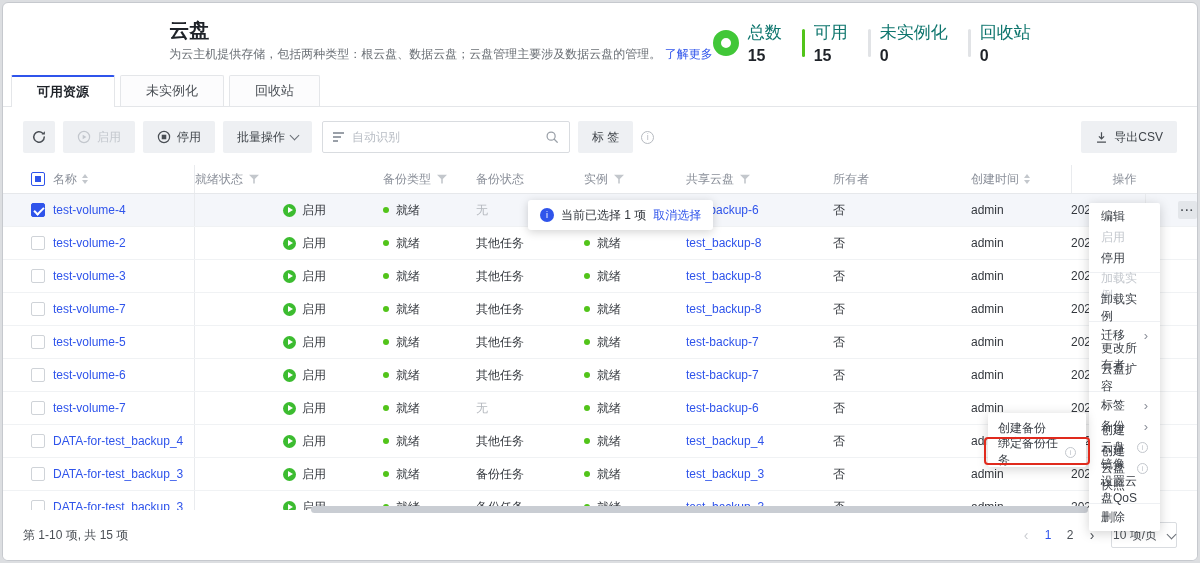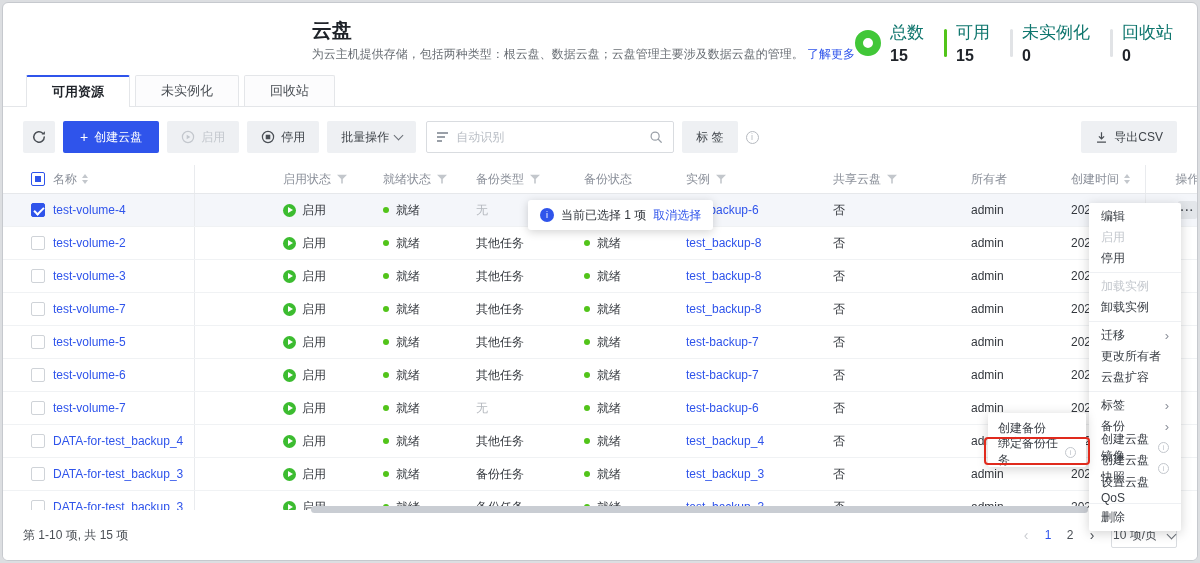--- a/index.html
+++ b/index.html
@@ -12,34 +12,34 @@
     font-size:12px;
     color:#33373d;
   }
   :root { --accent:#2f54eb; --green:#52c41a; --red:#e02a1d; }
   .frame {
     position:absolute; left:2px; top:2px; width:1196px; height:559px;
     background:#fff; border:1px solid #c6c9ce; border-radius:6px; overflow:hidden;
   }
 
   
-  .page-header { display:flex; justify-content:flex-end; padding:14px 24px 0 24px; }
+  .page-header { display:flex; justify-content:center; padding:14px 24px 0 24px; }
   .page-title { font-size:20px; font-weight:bold; color:#1f2329; }
   .page-desc { margin-top:2px; font-size:12px; color:#6b7076; }
   .learn-more { color:var(--accent); cursor:pointer; text-decoration:none; }
   .stats { display:flex; align-items:center; gap:20px; padding-top:4px; }
   .stat { display:flex; align-items:center; gap:9px; }
   .donut { width:26px; height:26px; border:8px solid #41c738; border-radius:50%; }
   .stat-bar { width:3px; height:28px; border-radius:2px; background:#e1e3e6; }
   .stat-bar.green { background:var(--green); }
   .stat-label { font-size:17px; color:#0f766e; }
   .stat-value { font-size:16px; font-weight:bold; color:#1f2329; margin-top:3px; }
 
   
-  .tabs { display:flex; align-items:flex-end; padding-left:23px; border-bottom:1px solid #e4e6e9; margin-top:10px; }
+  .tabs { display:flex; align-items:flex-end; padding-left:8px; border-bottom:1px solid #e4e6e9; margin-top:10px; }
   .tab {
     height:31px; line-height:29px; padding:0 25px; margin-right:5px;
     border:1px solid #e4e6e9; border-bottom:none; border-radius:2px 2px 0 0;
     background:#fcfcfd; color:#4a4f55; font-size:13px; cursor:pointer;
   }
   .tab.active {
     height:32px; margin-bottom:-1px; background:#fff;
     border-top:2px solid var(--accent); font-weight:bold; color:#1f2329;
   }
 
@@ -127,21 +127,21 @@
     display:flex; align-items:center; justify-content:center; gap:11px; cursor:pointer; background:#fff; }
   .page-size .chev-down { margin-top:-2px; }
 
   
   .sel-popover { position:absolute; left:525px; top:197px; height:30px; z-index:30;
     background:#fff; border-radius:3px; box-shadow:0 2px 10px rgba(0,0,0,.18);
     display:flex; align-items:center; gap:7px; padding:0 12px; }
   .pop-info { width:14px; height:14px; border-radius:50%; background:var(--accent); color:#fff;
     font-size:9px; font-style:normal; line-height:14px; text-align:center; flex:0 0 auto; }
   .menu { position:absolute; background:#fff; border-radius:2px; box-shadow:0 2px 12px rgba(0,0,0,.18); padding:3px 0; }
-  .ctx-menu { left:1086px; top:200px; width:92px; z-index:40; }
+  .ctx-menu { left:1086px; top:200px; width:71px; z-index:40; }
   .sub-menu { left:985px; top:410px; width:98px; z-index:41; }
   .mi { height:21px; display:flex; align-items:center; padding:0 12px; color:#383d44; cursor:pointer; }
   .sub-menu .mi { height:24px; padding:0 10px; }
   .mi.disabled { color:#c3c7cd; cursor:default; }
   .mi .mi-arrow { margin-left:auto; color:#8a8f99; font-size:13px; }
   .mi .mini-info { width:11px; height:11px; border:1px solid #c3c7cd; border-radius:50%; color:#c3c7cd;
     font-size:8px; font-style:normal; line-height:9px; text-align:center; margin-left:4px; flex:0 0 auto; }
   .mdiv { height:1px; background:#eef0f3; margin:3px 0; }
   .red-box { position:absolute; left:981px; top:434px; width:106px; height:28px;
     border:2px solid var(--red); border-radius:4px; z-index:42; pointer-events:none; }
@@ -196,24 +196,20 @@
       <div class="tab">未实例化</div>
       <div class="tab">回收站</div>
     </div>
 
   <div class="toolbar">
     <button class="btn square">
       <svg width="14" height="14" viewBox="0 0 16 16">
           <path d="M14 8a6 6 0 1 1-1.8-4.3" fill="none" stroke="#4a4f55" stroke-width="1.7" stroke-linecap="round"></path>
           <path d="M14.7 1.4v3.8h-3.8z" fill="#4a4f55"></path>
         </svg>
-    </button>
-    <button class="btn primary">
-      <span class="plus-icon"></span>
-      <span>创建云盘</span>
     </button>
     <button class="btn disabled">
       <svg width="14" height="14" viewBox="0 0 16 16" style="color:#c3c7cd">
           <circle cx="8" cy="8" r="6.4" fill="none" stroke="currentColor" stroke-width="1.4"></circle>
           <path d="M6.5 5.4v5.2l4.2-2.6z" fill="currentColor"></path>
         </svg>
       <span>启用</span>
     </button>
     <button class="btn">
       <svg width="14" height="14" viewBox="0 0 16 16" style="color:#4a4f55">
@@ -257,24 +253,20 @@
         <div class="cell c-select">
           <span class="cb ind"></span>
         </div>
         <div class="cell hcell c-name">
           <span>名称</span>
           <span class="sorter">
             <i class="up"></i>
             <i class="down"></i>
           </span>
         </div>
-        <div class="cell hcell c-enable">
-          <span>启用状态</span>
-          <span class="funnel"></span>
-        </div>
         <div class="cell hcell c-ready">
           <span>就绪状态</span>
           <span class="funnel"></span>
         </div>
         <div class="cell hcell c-btype">
           <span>备份类型</span>
           <span class="funnel"></span>
         </div>
         <div class="cell hcell c-bstate">
           <span>备份状态</span>

